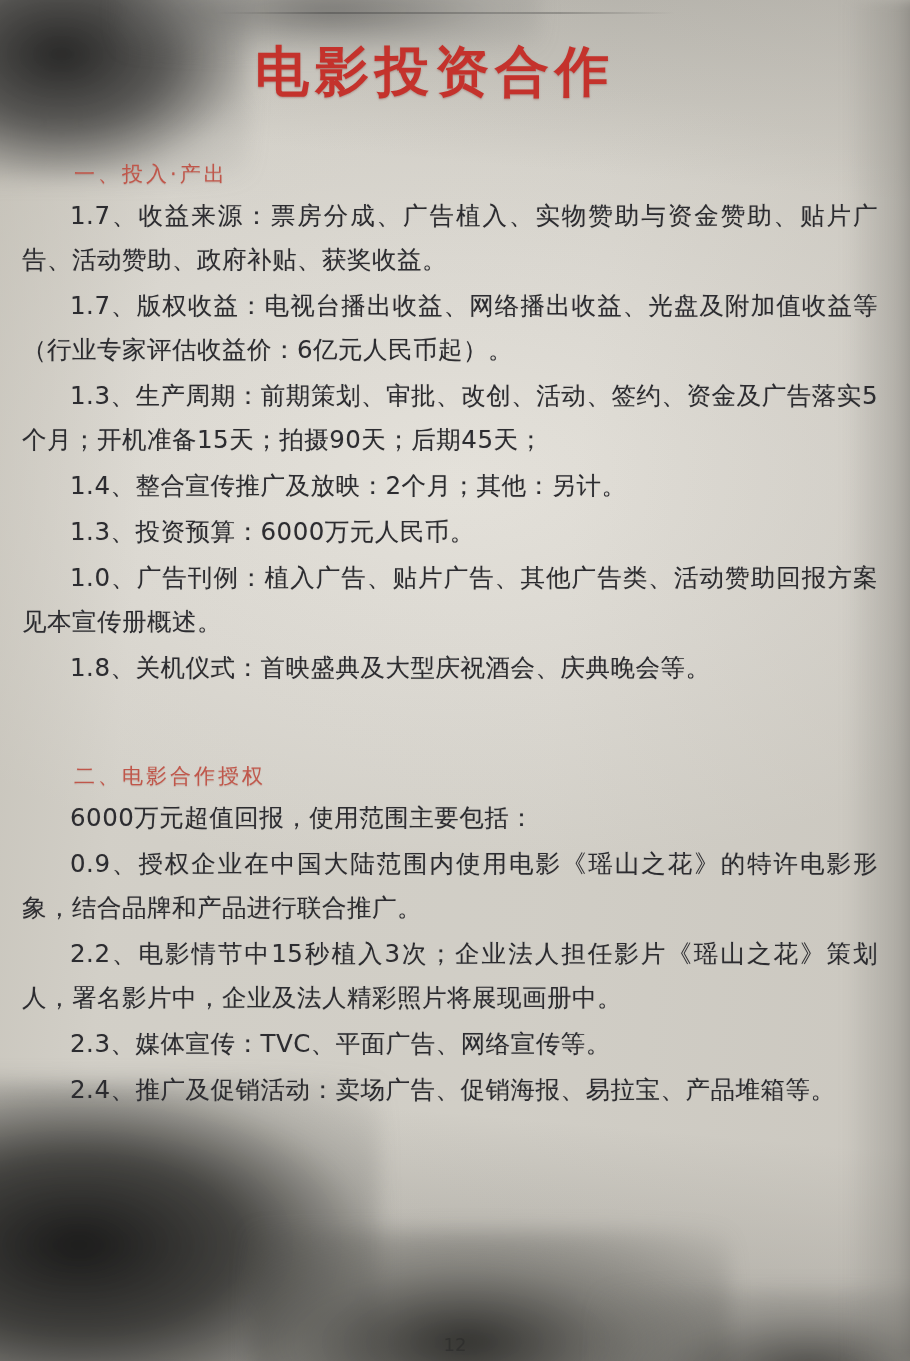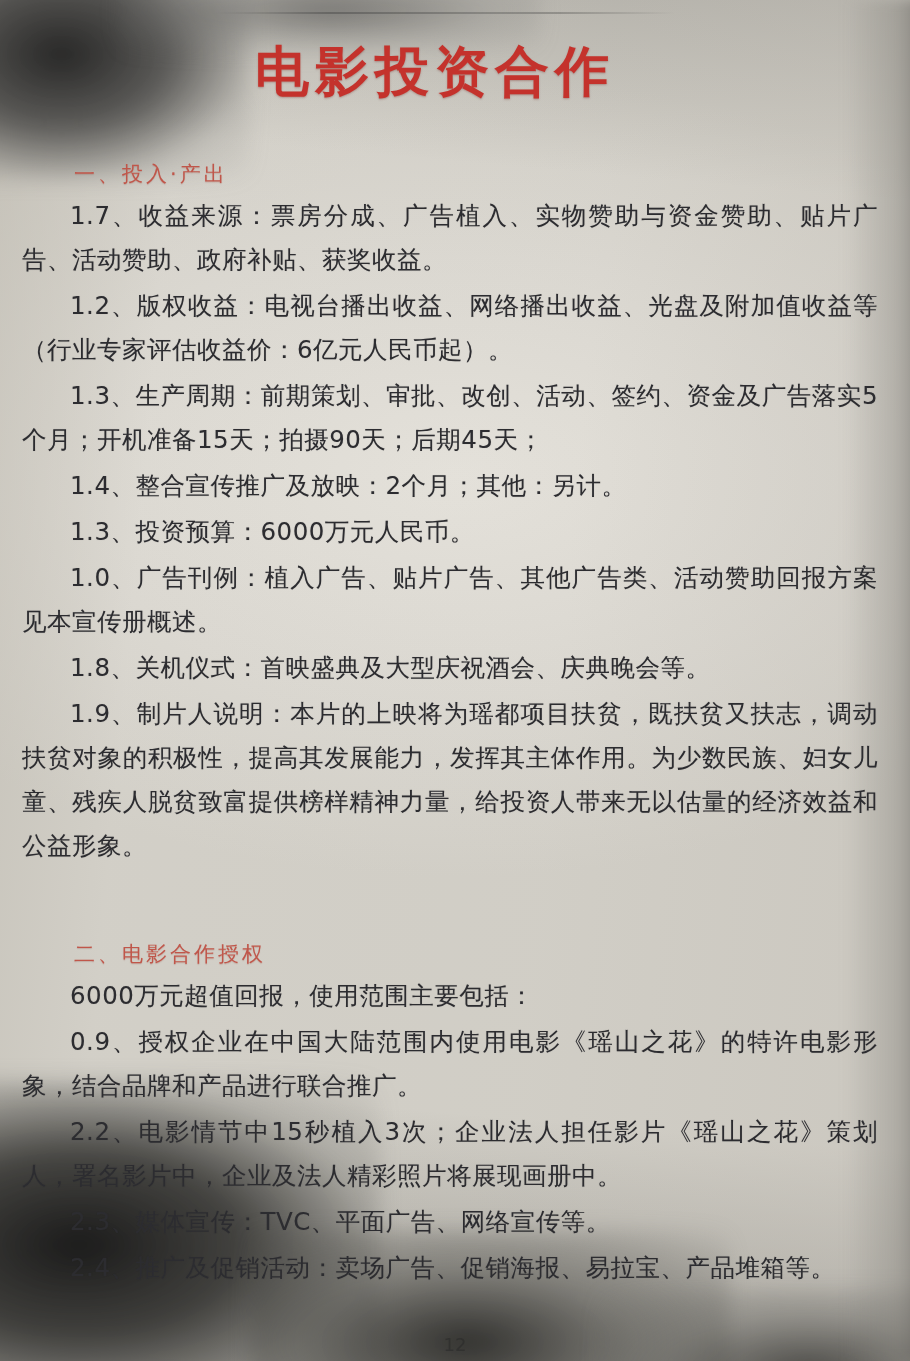--- a/index.html
+++ b/index.html
@@ -142,27 +142,26 @@
 
   <div id="content">
 
     <div id="doc-title">电影投资合作</div>
 
     <div class="body-area">
 
       <div class="section-heading">一、投入·产出</div>
 
       <p class="para">1.7、收益来源：票房分成、广告植入、实物赞助与资金赞助、贴片广告、活动赞助、政府补贴、获奖收益。</p>
-      <p class="para">1.2、版权收益：电视台播出收益、网络播出收益、光盘及附加值收益等（行业专家评估收益价：6亿元人民币起）。</p>
+      <p class="para">1.7、版权收益：电视台播出收益、网络播出收益、光盘及附加值收益等（行业专家评估收益价：6亿元人民币起）。</p>
       <p class="para">1.3、生产周期：前期策划、审批、改创、活动、签约、资金及广告落实5个月；开机准备15天；拍摄90天；后期45天；</p>
       <p class="para">1.4、整合宣传推广及放映：2个月；其他：另计。</p>
       <p class="para">1.3、投资预算：6000万元人民币。</p>
       <p class="para">1.0、广告刊例：植入广告、贴片广告、其他广告类、活动赞助回报方案见本宣传册概述。</p>
       <p class="para">1.8、关机仪式：首映盛典及大型庆祝酒会、庆典晚会等。</p>
-      <p class="para">1.9、制片人说明：本片的上映将为瑶都项目扶贫，既扶贫又扶志，调动扶贫对象的积极性，提高其发展能力，发挥其主体作用。为少数民族、妇女儿童、残疾人脱贫致富提供榜样精神力量，给投资人带来无以估量的经济效益和公益形象。</p>
 
       <div class="gap-lg"></div>
 
       <div class="section-heading">二、电影合作授权</div>
 
       <p class="para">6000万元超值回报，使用范围主要包括：</p>
       <p class="para">0.9、授权企业在中国大陆范围内使用电影《瑶山之花》的特许电影形象，结合品牌和产品进行联合推广。</p>
       <p class="para">2.2、电影情节中15秒植入3次；企业法人担任影片《瑶山之花》策划人，署名影片中，企业及法人精彩照片将展现画册中。</p>
       <p class="para">2.3、媒体宣传：TVC、平面广告、网络宣传等。</p>
       <p class="para">2.4、推广及促销活动：卖场广告、促销海报、易拉宝、产品堆箱等。</p>

